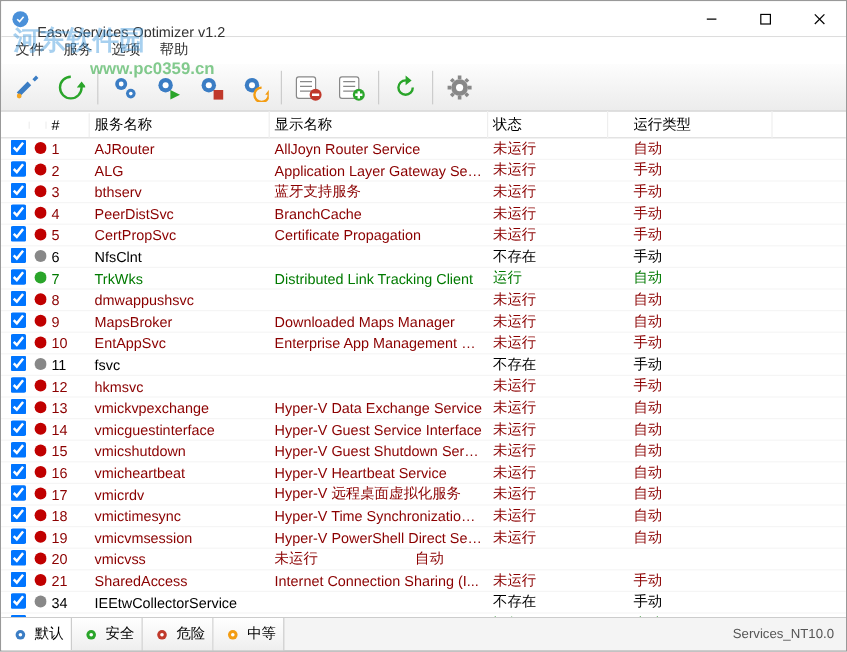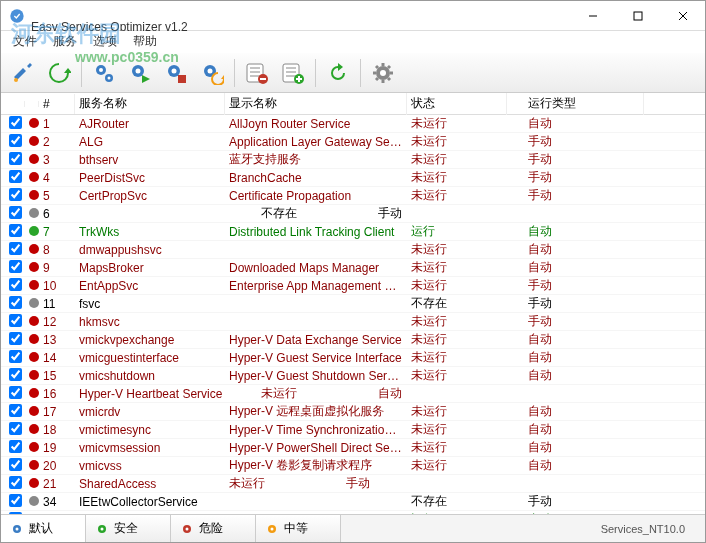--- a/index.html
+++ b/index.html
@@ -124,31 +124,31 @@
 .statusbar {
   height: 28px;
   background: #f4f4f4;
   border-top: 1px solid #ccc;
   display: flex;
   align-items: stretch;
 }
 .tab {
   display: flex;
   align-items: center;
-  padding: 0 32px 0 10px;
+  padding: 0 6px 0 10px;
   border-right: 1px solid #ccc;
   background: linear-gradient(#fff,#eee);
   cursor: pointer;
   gap: 6px;
 }
 .tab.active { background: #fff; }
 .gear-mini { width: 12px; height: 12px; }
 .status-right {
   margin-left: auto;
-  padding-right: 20px;
+  padding-right: 10px;
   display: flex; align-items: center;
   color: #555;
   font-size: 11px;
 }
 svg { display: block; }
 </style>
 </head>
 <body>
 
 <div class="titlebar">
@@ -329,20 +329,21 @@
         <div class="col-num txt-red">5</div>
         <div class="col-name txt-red">CertPropSvc</div>
         <div class="col-display txt-red">Certificate Propagation</div>
         <div class="col-status txt-red">未运行</div>
         <div class="col-start txt-red">手动</div>
       </div>
       <div class="row">
         <div class="col-check"><input type="checkbox" checked="" style=""></div>
         <div class="col-dot"><span class="dot dot-gray"></span></div>
         <div class="col-num txt-black">6</div>
+        <div class="col-name txt-black">NfsClnt</div>
         <div class="col-display txt-black"></div>
         <div class="col-status txt-black">不存在</div>
         <div class="col-start txt-black">手动</div>
       </div>
       <div class="row">
         <div class="col-check"><input type="checkbox" checked="" style=""></div>
         <div class="col-dot"><span class="dot dot-green"></span></div>
         <div class="col-num txt-green">7</div>
         <div class="col-name txt-green">TrkWks</div>
         <div class="col-display txt-green">Distributed Link Tracking Client</div>
@@ -418,20 +419,21 @@
         <div class="col-num txt-red">15</div>
         <div class="col-name txt-red">vmicshutdown</div>
         <div class="col-display txt-red">Hyper-V Guest Shutdown Service</div>
         <div class="col-status txt-red">未运行</div>
         <div class="col-start txt-red">自动</div>
       </div>
       <div class="row">
         <div class="col-check"><input type="checkbox" checked="" style=""></div>
         <div class="col-dot"><span class="dot dot-red"></span></div>
         <div class="col-num txt-red">16</div>
+        <div class="col-name txt-red">vmicheartbeat</div>
         <div class="col-display txt-red">Hyper-V Heartbeat Service</div>
         <div class="col-status txt-red">未运行</div>
         <div class="col-start txt-red">自动</div>
       </div>
       <div class="row">
         <div class="col-check"><input type="checkbox" checked="" style=""></div>
         <div class="col-dot"><span class="dot dot-red"></span></div>
         <div class="col-num txt-red">17</div>
         <div class="col-name txt-red">vmicrdv</div>
         <div class="col-display txt-red">Hyper-V 远程桌面虚拟化服务</div>
@@ -454,29 +456,29 @@
         <div class="col-name txt-red">vmicvmsession</div>
         <div class="col-display txt-red">Hyper-V PowerShell Direct Service</div>
         <div class="col-status txt-red">未运行</div>
         <div class="col-start txt-red">自动</div>
       </div>
       <div class="row">
         <div class="col-check"><input type="checkbox" checked="" style=""></div>
         <div class="col-dot"><span class="dot dot-red"></span></div>
         <div class="col-num txt-red">20</div>
         <div class="col-name txt-red">vmicvss</div>
-        <div class="col-display txt-red">Hyper-V 卷影复制请求程序</div>
         <div class="col-status txt-red">未运行</div>
         <div class="col-start txt-red">自动</div>
       </div>
       <div class="row">
         <div class="col-check"><input type="checkbox" checked="" style=""></div>
         <div class="col-dot"><span class="dot dot-red"></span></div>
         <div class="col-num txt-red">21</div>
         <div class="col-name txt-red">SharedAccess</div>
+        <div class="col-display txt-red">Internet Connection Sharing (I...</div>
         <div class="col-status txt-red">未运行</div>
         <div class="col-start txt-red">手动</div>
       </div>
       <div class="row">
         <div class="col-check"><input type="checkbox" checked="" style=""></div>
         <div class="col-dot"><span class="dot dot-gray"></span></div>
         <div class="col-num txt-black">34</div>
         <div class="col-name txt-black">IEEtwCollectorService</div>
         <div class="col-display txt-black"></div>
         <div class="col-status txt-black">不存在</div>

